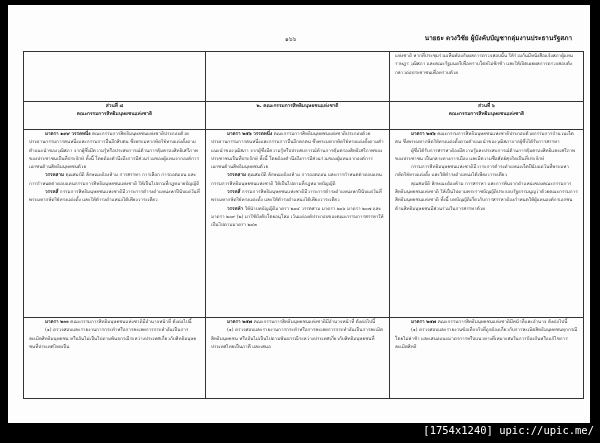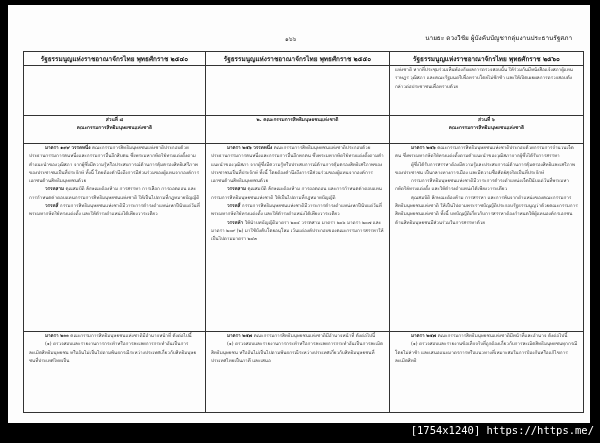--- a/index.html
+++ b/index.html
@@ -12,21 +12,21 @@
   .page {
     position: absolute; left: 8px; top: 5px; width: 582px; height: 418px;
     background: #fdfdfd; overflow: hidden;
   }
   .page-number {
     position: absolute; left: 277px; top: 29px;
     font-size: 6px; color: #444;
   }
   .attribution {
     position: absolute; right: 18px; top: 27px; text-align: right;
-    font-size: 6.4px; font-weight: normal; line-height: 12px; color: #111;
+    font-size: 6.4px; font-weight: bold; line-height: 12px; color: #111;
   }
   table.doc {
     position: absolute; left: 15px; top: 46px; width: 560px;
     border-collapse: collapse; table-layout: fixed;
     font-size: 4.6px; line-height: 8.3px; color: #333;
   }
   table.doc td, table.doc th {
     border: 1px solid #333; vertical-align: top; padding: 0 5px;
   }
   table.doc th {
@@ -56,25 +56,20 @@
     <div>นายธะ ดวงวิชัย ผู้บังคับบัญชากลุ่มงานประธานรัฐสภา</div>
   </div>
 
   <table class="doc">
     <colgroup>
         <col class="c1">
         <col class="c2">
         <col class="c3">
       </colgroup>
     <tbody>
-        <tr>
-      <th>รัฐธรรมนูญแห่งราชอาณาจักรไทย พุทธศักราช ๒๕๔๐</th>
-      <th>รัฐธรรมนูญแห่งราชอาณาจักรไทย พุทธศักราช ๒๕๕๐</th>
-      <th>รัฐธรรมนูญแห่งราชอาณาจักรไทย พุทธศักราช ๒๕๖๐</th>
-    </tr>
 
     <tr class="r-intro">
       <td></td>
       <td></td>
       <td>แห่งชาติ หากที่ประชุมร่วมเห็นพ้องกับผลการตรวจสอบนั้น ให้ร่วมกันมีหนังสือแจ้งสภาผู้แทนราษฎร วุฒิสภา และคณะรัฐมนตรีเพื่อทราบโดยไม่ชักช้า และให้เปิดเผยผลการตรวจสอบดังกล่าวต่อประชาชนเพื่อทราบด้วย</td>
     </tr>
 
     <tr class="r-part">
       <td>
         <div class="part-title">ส่วนที่ ๘</div>
@@ -120,13 +115,13 @@
       </td>
       <td>
         <p class="indent"><span class="b">มาตรา ๒๔๗</span><span> คณะกรรมการสิทธิมนุษยชนแห่งชาติมีหน้าที่และอำนาจ ดังต่อไปนี้</span></p>
         <p class="indent">(๑) ตรวจสอบและรายงานข้อเท็จจริงที่ถูกต้องเกี่ยวกับการละเมิดสิทธิมนุษยชนทุกกรณีโดยไม่ล่าช้า และเสนอแนะมาตรการหรือแนวทางที่เหมาะสมในการป้องกันหรือแก้ไขการละเมิดสิทธิ</p>
       </td>
     </tr>
   </tbody>
     </table>
 </div>
 
-<div class="watermark">[1754x1240] https://https.me/</div>
+<div class="watermark">[1754x1240] upic://upic.me/</div>
 
 </body></html>

